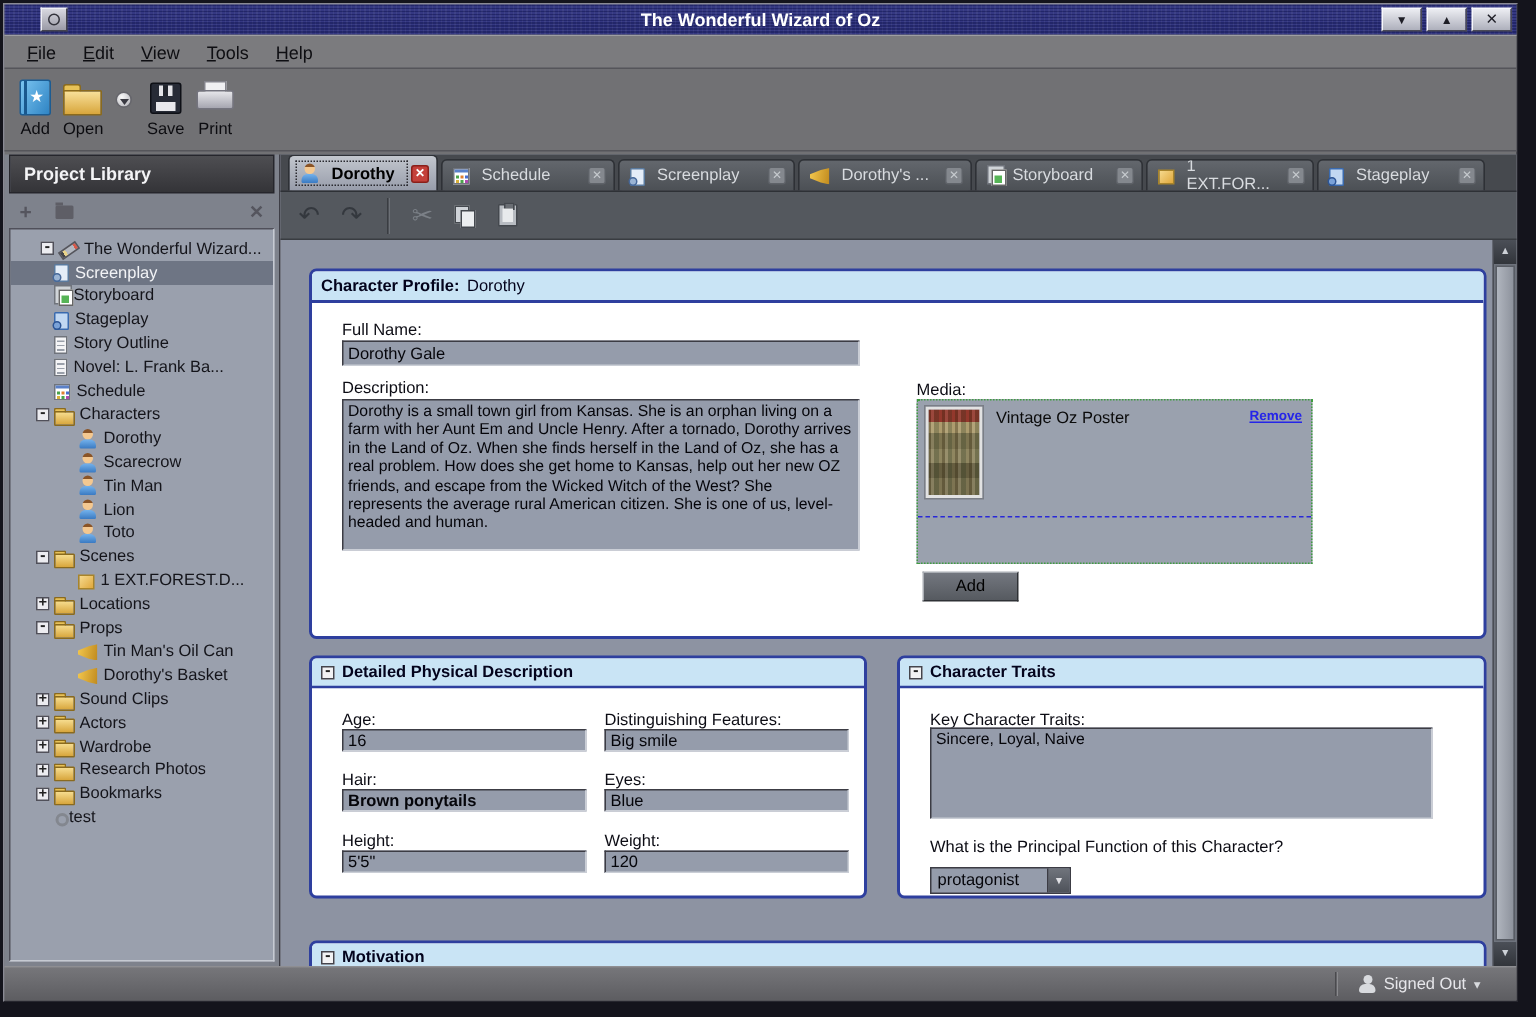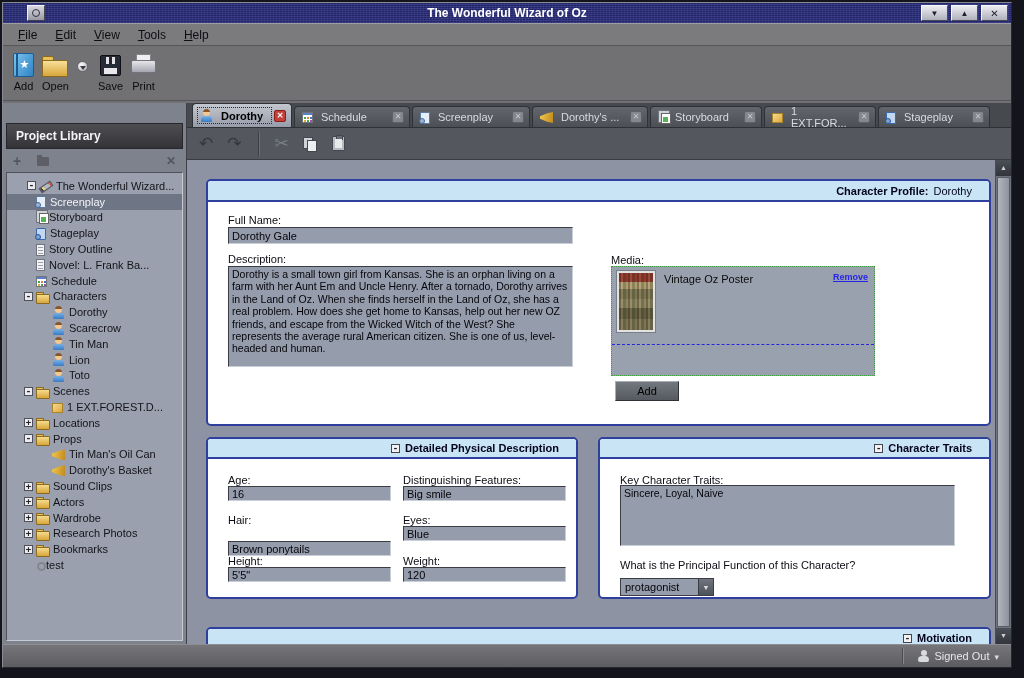--- a/index.html
+++ b/index.html
@@ -59,21 +59,21 @@
   .bi-web::after { content:""; position:absolute; left:5px; top:4px; width:12px; height:12px; border-radius:50%; border:1px solid #3a72b4;
     background:linear-gradient(90deg,transparent 0 4px,#3a72b4 4px 5px,transparent 5px),
                linear-gradient(0deg,transparent 0 4px,#3a72b4 4px 5px,transparent 5px),
                radial-gradient(circle,#eaf4ff 0 60%,#cfe4f8 60%); }
 
   
   .mainrow { position:absolute; top:100px; left:0; right:0; bottom:23px; display:flex; }
 
   
   .sidebar { width:184px; background:#7e828c; border-right:1px solid #3e3e46; display:flex; flex-direction:column; }
-  .sb-header { height:25px; margin:20px 3px 0 3px; background:linear-gradient(#4e4e52,#343438); color:#f4f4f6;
+  .sb-header { height:25px; margin:0 3px 0 3px; background:linear-gradient(#4e4e52,#343438); color:#f4f4f6;
     font-weight:bold; font-size:12px; display:flex; align-items:center; padding:12px 9px; border:1px solid #26262c; }
   .sb-tools { height:23px; display:flex; align-items:center; padding:0 10px; gap:16px; }
   .sbt { color:#55555e; font-size:12px; font-weight:bold; position:relative; }
   .sbt-plus::before { content:"+"; font-size:14px; }
   .sbt-folder { width:12px; height:9px; background:#5e5e66; border-radius:1px; margin-top:2px; }
   .sbt-folder::before { content:""; position:absolute; left:0; top:-2px; width:5px; height:2px; background:#5e5e66; }
   .sbt-close { margin-left:auto; } .sbt-close::before { content:"✕"; }
   .sb-tree { flex:1; margin:0 3px 3px 3px; background:#9aa0ad; border:1px solid #50505a;
     border-right-color:#c6cad2; border-bottom-color:#c6cad2; overflow:hidden; padding-top:5px; }
 
@@ -151,21 +151,21 @@
   .vscroll { position:absolute; right:0; top:0; bottom:0; width:16px; background:#6e737d; border-left:1px solid #4a4d55; }
   .vs-btn { position:absolute; left:0; right:0; height:16px; background:linear-gradient(#4b4f57,#32353b);
     color:#cdd1d7; font-size:7px; text-align:center; line-height:16px; }
   .vs-up { top:0; } .vs-down { bottom:0; }
   .vs-thumb { position:absolute; top:17px; bottom:17px; left:1px; right:1px;
     background:linear-gradient(90deg,#b0b5be,#8d929c); border:1px solid #585c64; }
 
   
   .panelbox { position:absolute; background:#ffffff; border:2px solid #2e3f9e; border-radius:5px; }
   .panel-h { height:21px; background:#c9e4f5; border-bottom:2px solid #2e3f9e; border-radius:3px 3px 0 0;
-    display:flex; align-items:center; gap:5px; padding:0 17px; font-size:11px; color:#03031c;justify-content:flex-end; }
+    display:flex; align-items:center; gap:5px; padding:0 6px; font-size:11px; color:#03031c; }
   .panel-title { font-weight:bold; }
   .cb { width:9px; height:9px; background:#f2f2f4; border:1px solid #44444c; flex:none;
     font:bold 9px/7px "DejaVu Sans Mono",monospace; text-align:center; color:#222; }
   .cb::before { content:"-"; }
   .flabel { position:absolute; font-size:11px; color:#0c0c14; white-space:nowrap; }
   .finput { position:absolute; background:#959cab; border:1px solid; border-color:#3c3c44 #caced6 #caced6 #3c3c44;
     font-family:"Liberation Sans",sans-serif; font-size:11px; color:#05050a; padding:0 3px; }
   .ftext { position:absolute; background:#959cab; border:1px solid; border-color:#3c3c44 #caced6 #caced6 #3c3c44;
     font-family:"Liberation Sans",sans-serif; font-size:10.5px; line-height:12.4px; color:#05050a; padding:1px 3px;
     resize:none; overflow:hidden; white-space:pre-wrap; }
@@ -182,21 +182,21 @@
     display:flex; align-items:center; justify-content:center; }
   .dropdown { position:absolute; height:18px; width:94px; background:#959cab; border:1px solid #3c3c44; display:flex; }
   .dd-label { flex:1; font-size:11px; color:#05050a; padding:2px 4px; overflow:hidden; white-space:nowrap; }
   .dd-btn { width:15px; background:linear-gradient(#70747c,#4e525a); border-left:1px solid #3c3c44;
     color:#e0e0e4; font-size:7px; display:flex; align-items:center; justify-content:center; }
   .dd-btn::before { content:"▼"; }
 
   
   .statusbar { position:absolute; left:0; right:0; bottom:0; height:23px;
     background:linear-gradient(#76767a,#5d5d61); border-top:1px solid #8e8e92;
-    display:flex; align-items:center; justify-content:flex-end; padding-right:12px; gap:5px;
+    display:flex; align-items:center; justify-content:flex-end; padding-right:24px; gap:5px;
     color:#e6e6ea; font-size:11px; }
   .sb-vsep { width:1px; height:16px; background:#4a4a4e; box-shadow:1px 0 0 #8a8a8e; margin-right:10px; }
   .pi { width:11px; height:12px; position:relative; }
   .pi::before { content:""; position:absolute; left:2.5px; top:0; width:6px; height:6px; border-radius:50%; background:#d8dade; }
   .pi::after { content:""; position:absolute; left:0; bottom:0; width:11px; height:6px; border-radius:4px 4px 2px 2px; background:#d8dade; }
   .caret::before { content:"▾"; font-size:9px; color:#d8dade; }
 </style>
 </head>
 <body>
 
@@ -474,21 +474,21 @@
         <div class="panelbox" style="left:19px;top:277px;width:372px;height:162px">
           <div class="panel-h" style="height:20px">
             <span class="cb"></span>
             <span class="panel-title">Detailed Physical Description</span>
           </div>
           <span class="flabel" style="left:20px;top:35px">Age:</span>
           <input class="finput" style="left: 20px; top: 47px; width: 163px; height: 15px;" value="16">
           <span class="flabel" style="left:195px;top:35px">Distinguishing Features:</span>
           <input class="finput" style="left: 195px; top: 47px; width: 163px; height: 15px;" value="Big smile">
           <span class="flabel" style="left:20px;top:75px">Hair:</span>
-          <input class="finput" style="left: 20px; top: 102px; width: 163px; height: 15px;" value="Brown ponytails">
+          <input class="finput" style="left: 20px; top: 87px; width: 163px; height: 15px; font-weight: bold;" value="Brown ponytails">
           <span class="flabel" style="left:195px;top:75px">Eyes:</span>
           <input class="finput" style="left: 195px; top: 87px; width: 163px; height: 15px;" value="Blue">
           <span class="flabel" style="left:20px;top:116px">Height:</span>
           <input class="finput" style="left: 20px; top: 128px; width: 163px; height: 15px;" value="5'5&quot;">
           <span class="flabel" style="left:195px;top:116px">Weight:</span>
           <input class="finput" style="left: 195px; top: 128px; width: 163px; height: 15px;" value="120">
         </div>
 
         <div class="panelbox" style="left:411px;top:277px;width:393px;height:162px">
           <div class="panel-h" style="height:20px">

